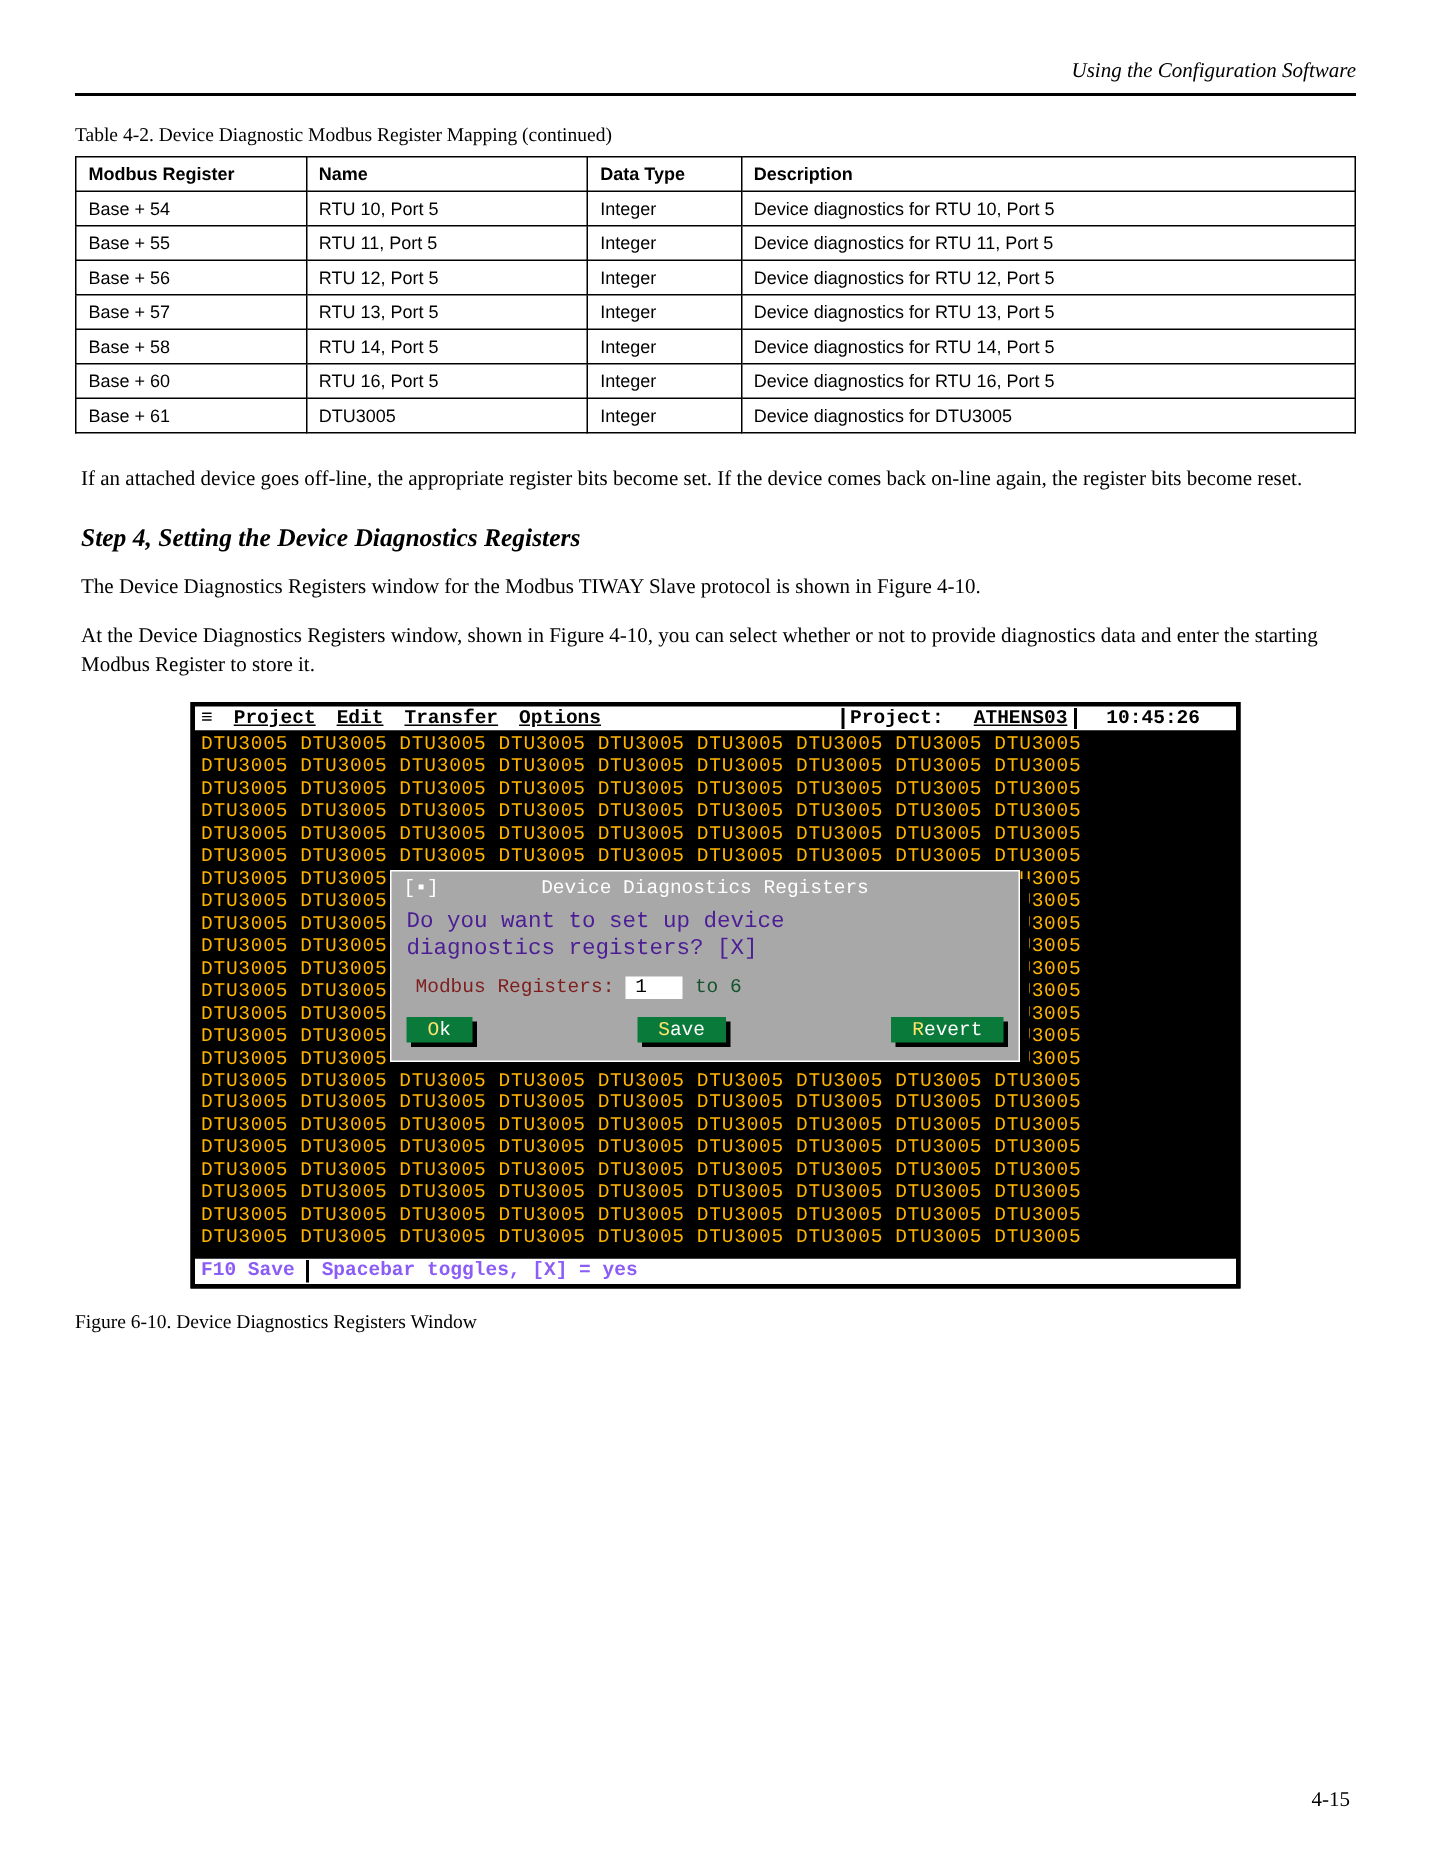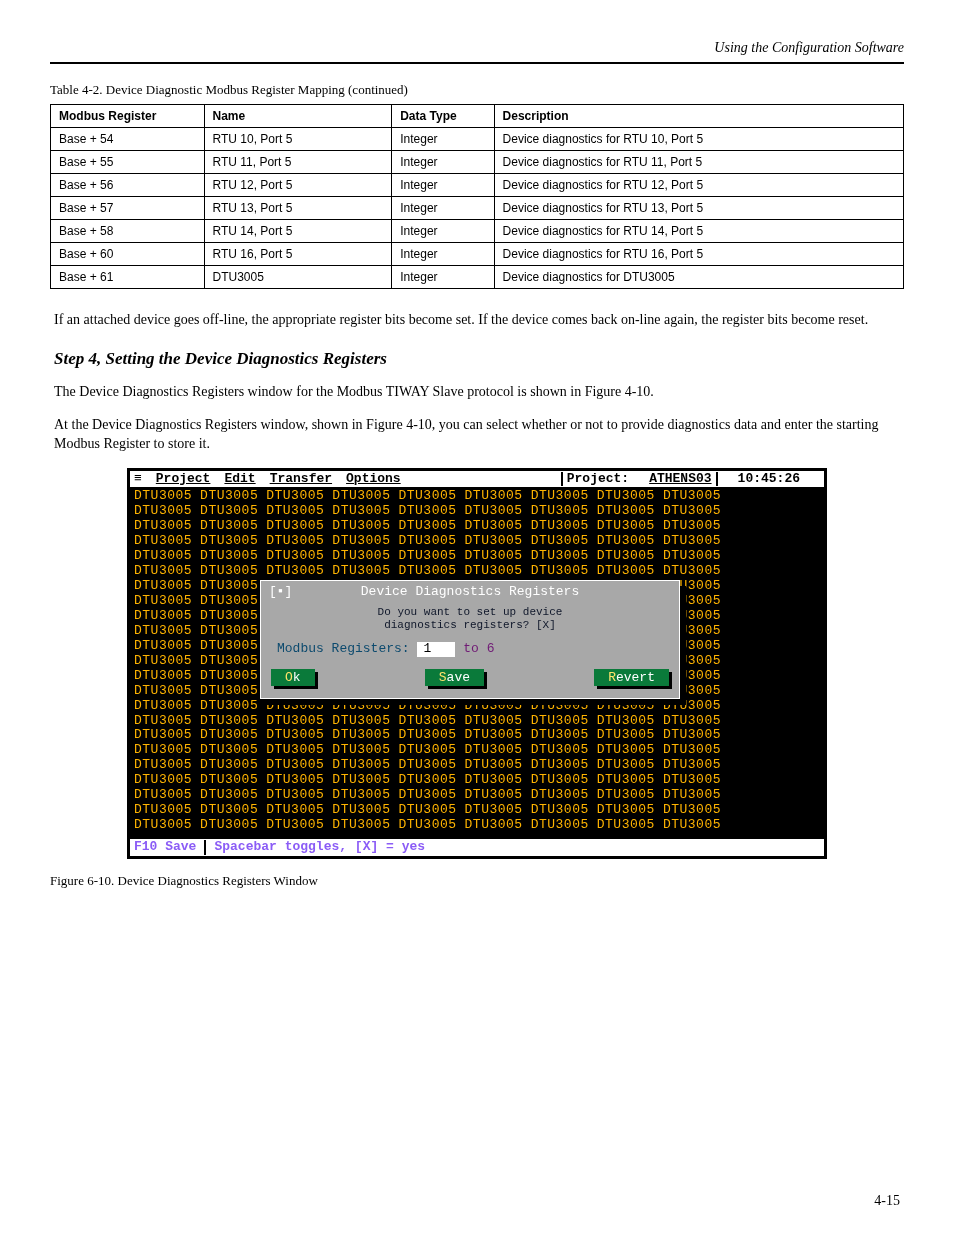--- a/index.html
+++ b/index.html
@@ -103,21 +103,21 @@
   .dialog-titlebar {
     text-align: center;
     color: #fff;
     position: relative;
     margin: -2px 0 6px 0;
     font-size: 13px;
   }
   .dialog-titlebar .closebox {
     position: absolute; left: -2px; top: 0; color:#fff;
   }
-  .dialog-q { text-align: center; color: #0f172a; margin: 4px 0 10px 0; font-size: 11px; }
+  .dialog-q { color: #4c1d95; margin: 4px 0 10px 0; font-size: 15px; }
   .dialog-row { color: #000; background: transparent; margin: 0 0 12px 6px; font-size: 13px; }
   .dialog-row .field {
     display: inline-block; background:#fff; color:#000; padding: 0 6px; min-width: 38px;
   }
   .dialog-buttons { display:flex; justify-content: space-between; }
   .dos-btn {
     background:#0a7a3a; color:#fff; padding: 1px 14px; border:none;
     box-shadow: 3px 3px 0 #000; font-family: inherit; font-size: 13px;
   }
   .dos-btn .hot { color: #ffe46b; }
@@ -250,23 +250,23 @@
     <div class="dialog">
         <div class="dialog-titlebar">
           <span class="closebox">[▪]</span>
           <span>Device Diagnostics Registers</span>
         </div>
         <div class="dialog-q">
           <div>Do you want to set up device</div>
           <div>diagnostics registers?  [X]</div>
         </div>
         <div class="dialog-row">
-          <span style="color:#0c4a6e">Modbus Registers:</span>
+          <span style="color:#7f1d1d">Modbus Registers:</span>
           <span class="field">1</span>
-          <span style="color:#701a75">to 6</span>
+          <span style="color:#14532d">to 6</span>
         </div>
         <div class="dialog-buttons">
           <button class="dos-btn"><span class="hot">O</span><span>k</span></button>
           <button class="dos-btn"><span class="hot">S</span>ave</button>
           <button class="dos-btn"><span class="hot">R</span>evert</button>
         </div>
       </div>
       </div>
 
     <div class="dos-status">

